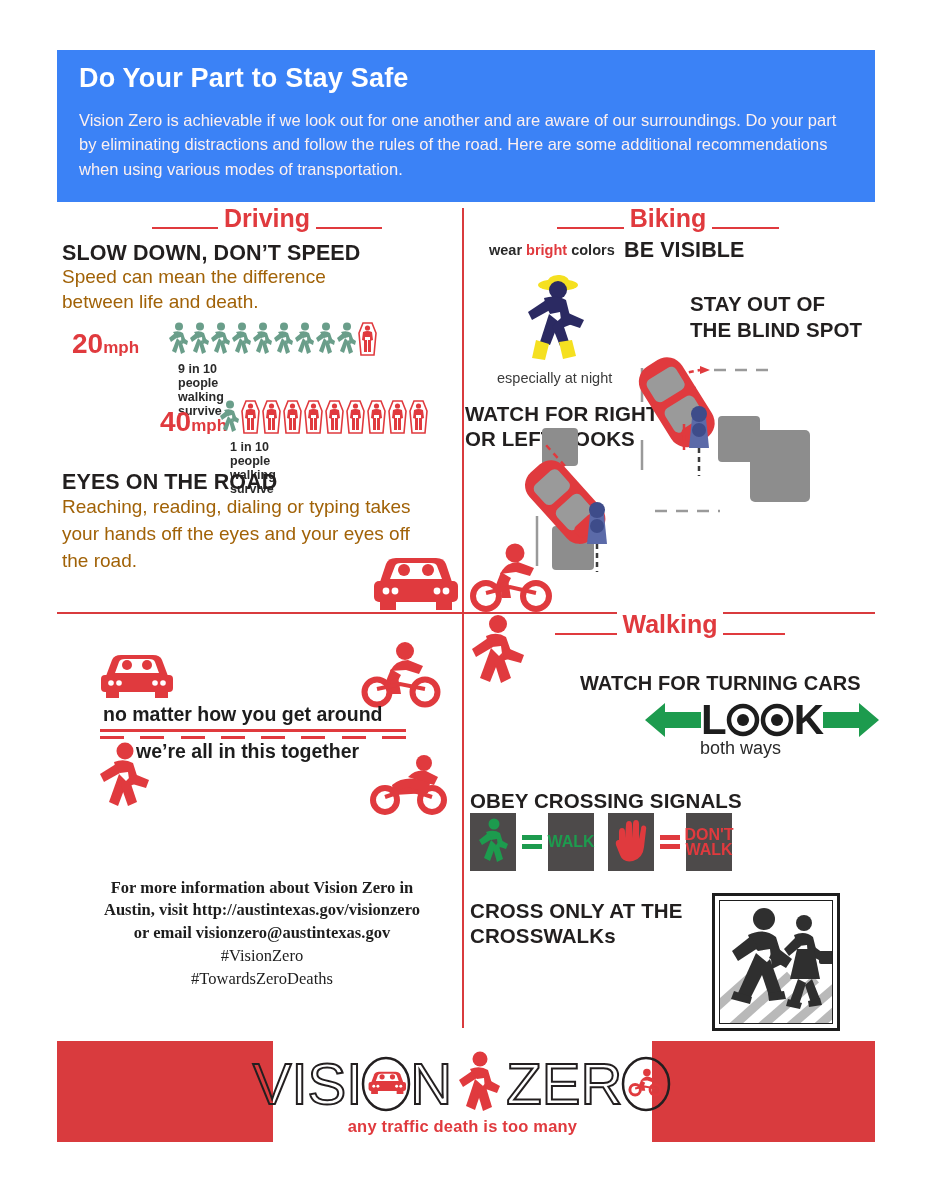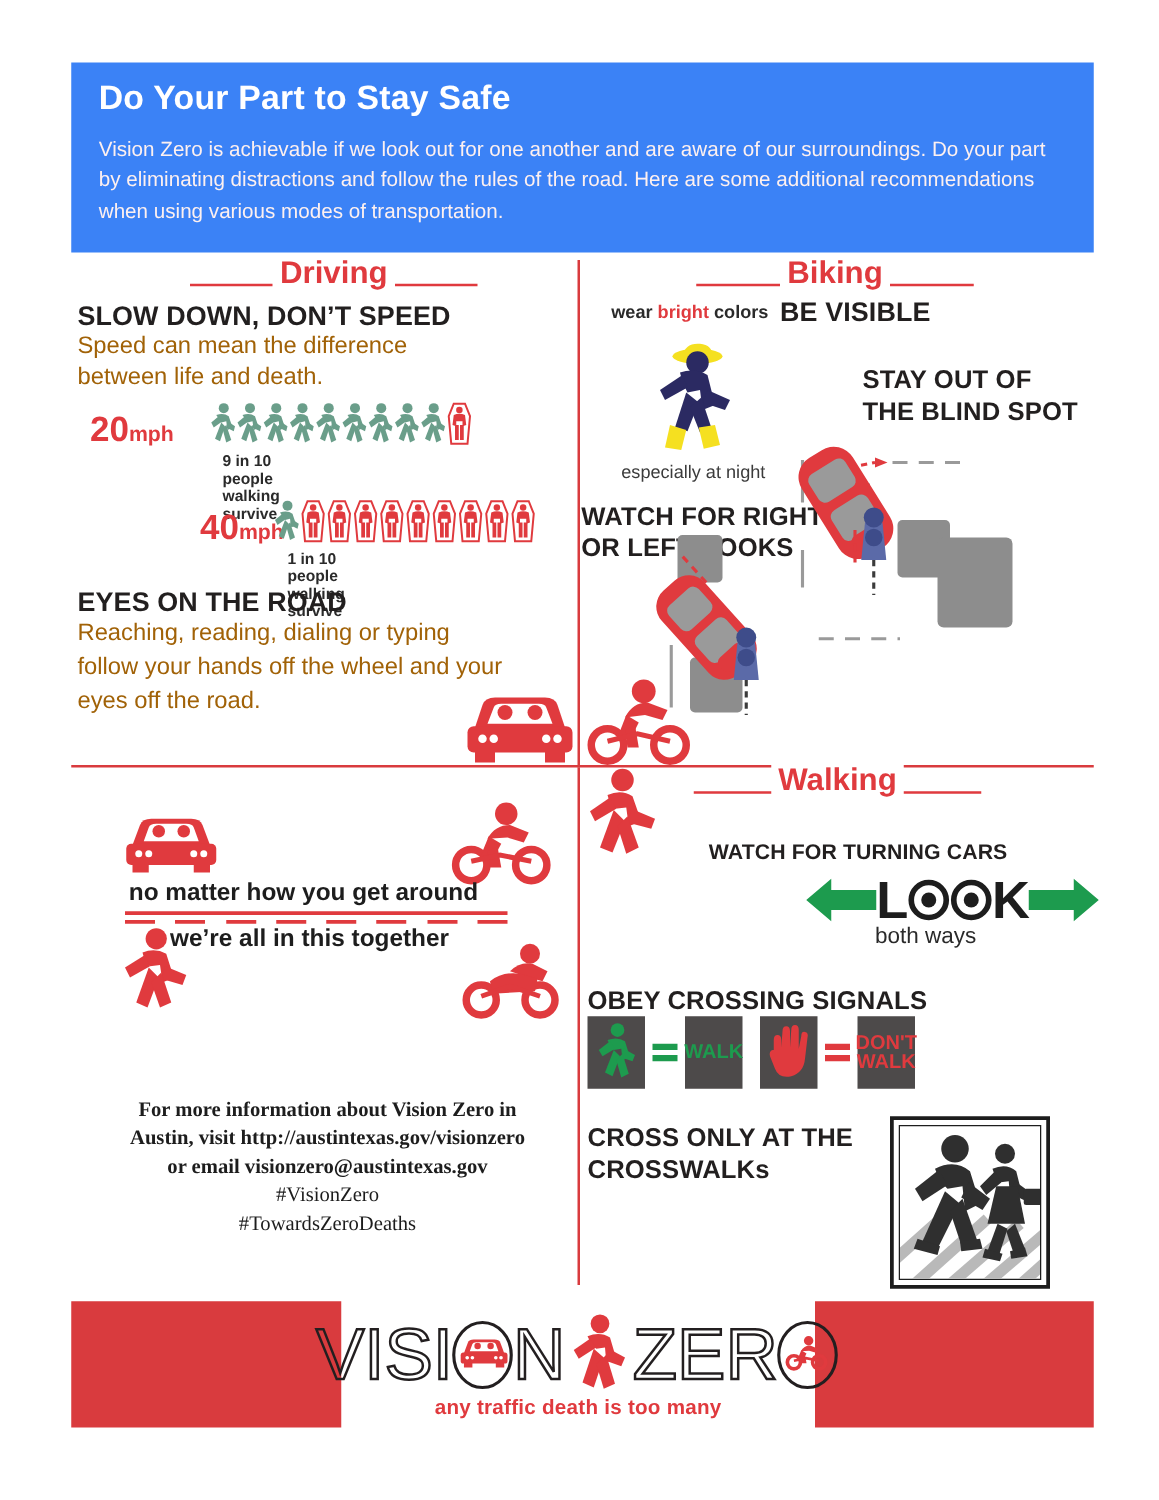--- a/index.html
+++ b/index.html
@@ -87,21 +87,21 @@
   #bl-road .dashes i { display: block; width: 24px; height: 3px; background: #e03a3e; }
 
   #contact {
     position: absolute; left: 62px; top: 877px; width: 400px; text-align: center;
     font-family: "Liberation Serif", serif; color: #1d1d1d;
   }
   #contact .lead { font-size: 16.5px; font-weight: bold; line-height: 1.36; }
   #contact .tag { font-size: 16.5px; line-height: 1.4; }
 
   
-  #wk-turning { position: absolute; left: 567px; top: 672px; font-size: 17px; }
+  #wk-turning { position: absolute; left: 580px; top: 672px; font-size: 20px; }
   #look-wrap { position: absolute; left: 645px; top: 700px; display: flex; align-items: center; }
   #look-word {
     font-size: 42px; font-weight: bold; color: #1d1d1d; letter-spacing: -1px;
     line-height: .95; display: flex; align-items: center;
   }
   #look-both { position: absolute; left: 700px; top: 738px; font-size: 18px; color: #2a2a2a; }
 
   #wk-obey { position: absolute; left: 470px; top: 789px; font-size: 20.5px; }
   #signals { position: absolute; left: 470px; top: 813px; display: flex; align-items: center; }
   .sig-panel {
@@ -319,21 +319,21 @@
           <circle cx="10.5" cy="6" r="2.6" fill="#e03a3e"></circle>
           <path d="M6 10 Q10.5 8 15 10 L16 18 L13 19 L13 15 L8 15 L8 19 L5 18 Z" fill="#e03a3e"></path>
           <rect x="7" y="18" width="3" height="12" fill="#e03a3e"></rect>
           <rect x="11" y="18" width="3" height="12" fill="#e03a3e"></rect>
         </svg>
       </div>
     <div class="pict-caption" style="left:230px; top:440px;">1 in 10 people walking survive</div>
   </div>
 
   <div id="drv-h2" class="hd-bold">EYES ON THE ROAD</div>
-  <div id="drv-p2" class="body-light">Reaching, reading, dialing or typing follow your hands off the wheel and your eyes off the road.</div>
+  <div id="drv-p2" class="body-light">Reaching, reading, dialing or typing takes your hands off the eyes and your eyes off the road.</div>
 
   <svg style="position:absolute; left:370px; top:548px;" width="92" height="64" viewBox="0 0 92 64">
     <path d="M10 34 L16 16 Q18 10 26 10 L66 10 Q74 10 76 16 L82 34 Z" fill="#e03a3e"></path>
     <path d="M20 31 L25 18 Q26 15 31 15 L61 15 Q66 15 67 18 L72 31 Z" fill="#fff"></path>
     <circle cx="34" cy="22" r="6" fill="#e03a3e"></circle>
       <circle cx="58" cy="22" r="6" fill="#e03a3e"></circle>
     <rect x="4" y="33" width="84" height="21" rx="5" fill="#e03a3e"></rect>
     <rect x="10" y="52" width="16" height="10" fill="#e03a3e"></rect>
     <rect x="66" y="52" width="16" height="10" fill="#e03a3e"></rect>
     <circle cx="16" cy="43" r="3.4" fill="#fff"></circle>

